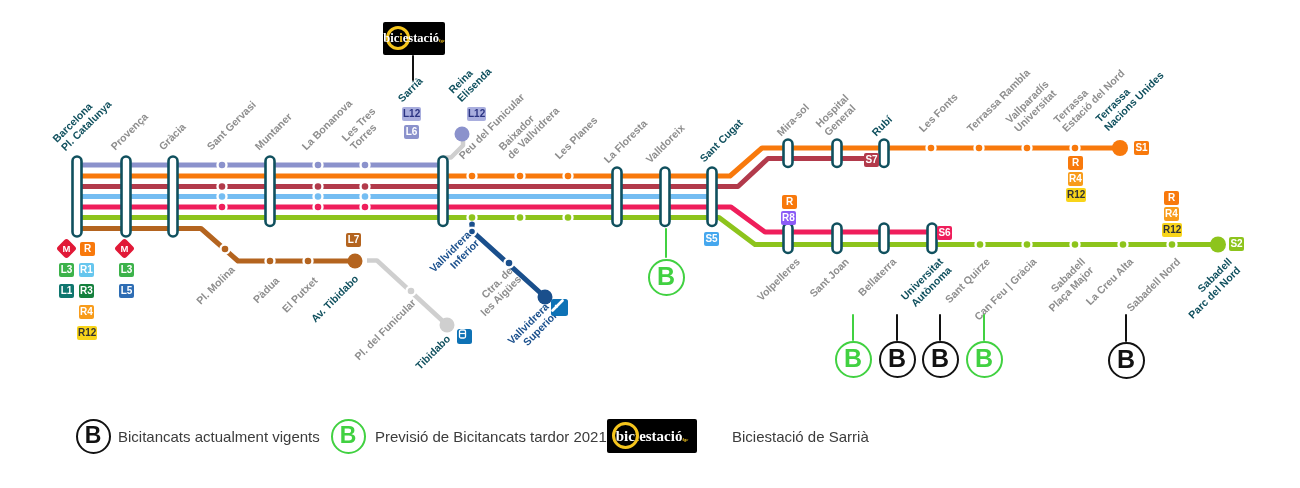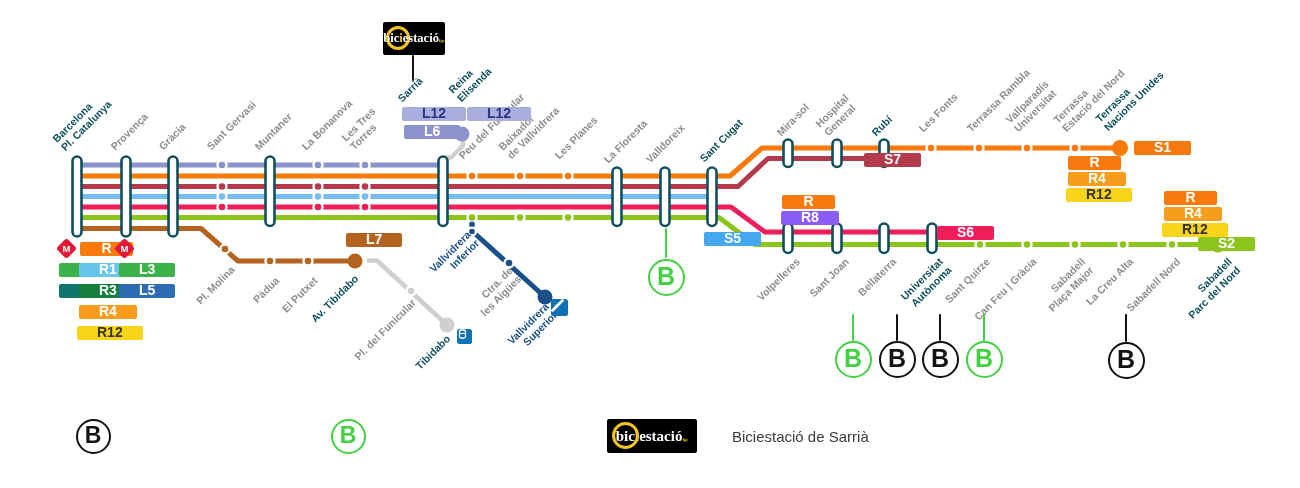--- a/index.html
+++ b/index.html
@@ -20,22 +20,22 @@
 
   
   .la,.lb{position:absolute;white-space:pre;font-size:10.5px;font-weight:700;
           color:#8e8e8e;line-height:11.5px;}
   .la{transform:rotate(-45deg);transform-origin:0 100%;}
   .lb{transform:rotate(-45deg);transform-origin:100% 0;text-align:right;}
   .int{color:#10505e}
   .nv{color:#1a4f8c}
 
   
-  .bdg{position:absolute;height:13.5px;line-height:13.5px;min-width:13px;padding:0 20px;
-       text-align:center;font-size:14px;font-weight:700;color:#fff;border-radius:2px;}
+  .bdg{position:absolute;height:13.5px;line-height:13.5px;min-width:13px;padding:0 1px;
+       text-align:center;font-size:10px;font-weight:700;color:#fff;border-radius:2px;}
   .c-r,.c-s1{background:#f8790c}.c-l3{background:#3cb24a}.c-r1{background:#66c6ee}
   .c-l1{background:#0f766e}.c-r3{background:#15803d}.c-r4{background:#f89c1b}
   .c-r12{background:#f8d41a;color:#333}.c-l5{background:#2e6db4}.c-l7{background:#b4641f}
   .c-l12{background:#a9aede;color:#2b3483}.c-l6{background:#8b92cc}.c-s5{background:#45a7ee}
   .c-s7{background:#b23a4b}.c-s6{background:#ef1e5b}.c-s2{background:#8dc41c}
   .c-r8{background:#8b5cf6}
   .mdia{position:absolute;width:15px;height:15px;background:#e11937;border-radius:3px;
         transform:rotate(45deg);}
   .mdia span{display:block;width:15px;height:15px;line-height:15px;text-align:center;
         transform:rotate(-45deg);color:#fff;font-size:9.5px;font-weight:700;}
@@ -240,21 +240,21 @@
   <div class="bdg c-l7" style="left:346px;top:233px">L7</div>
   <div class="bdg c-l12" style="left:402px;top:107px">L12</div>
   <div class="bdg c-l6" style="left:404px;top:125px">L6</div>
   <div class="bdg c-l12" style="left:467px;top:107px">L12</div>
   <div class="bdg c-s5" style="left:704px;top:232px">S5</div>
   <div class="bdg c-r" style="left:782px;top:195px">R</div>
   <div class="bdg c-r8" style="left:781px;top:211px">R8</div>
   <div class="bdg c-s7" style="left:864px;top:153px">S7</div>
   <div class="bdg c-s6" style="left:937px;top:226px">S6</div>
   <div class="bdg c-s1" style="left:1134px;top:141px">S1</div>
-  <div class="bdg c-s2" style="left:1198px;top:237px">S2</div>
+  <div class="bdg c-s2" style="left:1229px;top:237px">S2</div>
   <div class="bdg c-r" style="left:1068px;top:156px">R</div>
   <div class="bdg c-r4" style="left:1068px;top:172px">R4</div>
   <div class="bdg c-r12" style="left:1066px;top:188px">R12</div>
   <div class="bdg c-r" style="left:1164px;top:191px">R</div>
   <div class="bdg c-r4" style="left:1164px;top:207px">R4</div>
   <div class="bdg c-r12" style="left:1162px;top:223px">R12</div>
 
   <div class="ficon" style="left:457px;top:329px;width:15px;height:15px">
     <svg width="11" height="11" viewBox="0 0 11 11">
         <rect x="2.5" y="1" width="6" height="8" rx="1.5" fill="none" stroke="#fff" stroke-width="1.3"></rect>
@@ -281,22 +281,24 @@
   <div class="stem bk" style="left:1124.8px;top:314px;height:28px"></div>
   <div class="bmark bk" style="left:1107.5px;top:341.5px">B</div>
 
   <div class="stem bk" style="left:411.5px;top:55px;height:26px"></div>
   <div class="logo" style="left:383px;top:22px;width:62px;height:33px;font-size:12.5px">
     <span class="ring" style="left:3px;top:4px;width:24px;height:24px"></span>
     <span class="txt"><span>bic</span><span class="yel">i</span><span>estació</span><span class="sub">fgc</span></span>
   </div>
 
   <div class="bmark bk" style="left:75.5px;top:418.5px;width:35px;height:35px;font-size:23px">B</div>
+  <div class="legtxt" style="left:118px;top:428px">Bicitancats actualment vigents</div>
 
   <div class="bmark gn" style="left:330.5px;top:418.5px;width:35px;height:35px;font-size:23px">B</div>
+  <div class="legtxt" style="left:375px;top:428px">Previsió de Bicitancats tardor 2021</div>
 
   <div class="logo" style="left:607px;top:419px;width:90px;height:34px;font-size:15px">
     <span class="ring" style="left:5px;top:3px;width:27px;height:27px"></span>
     <span class="txt"><span>bic</span><span class="yel">i</span><span>estació</span><span class="sub">fgc</span></span>
   </div>
   <div class="legtxt" style="left:732px;top:428px">Biciestació de Sarrià</div>
 
 </div>
 
 </body></html>

